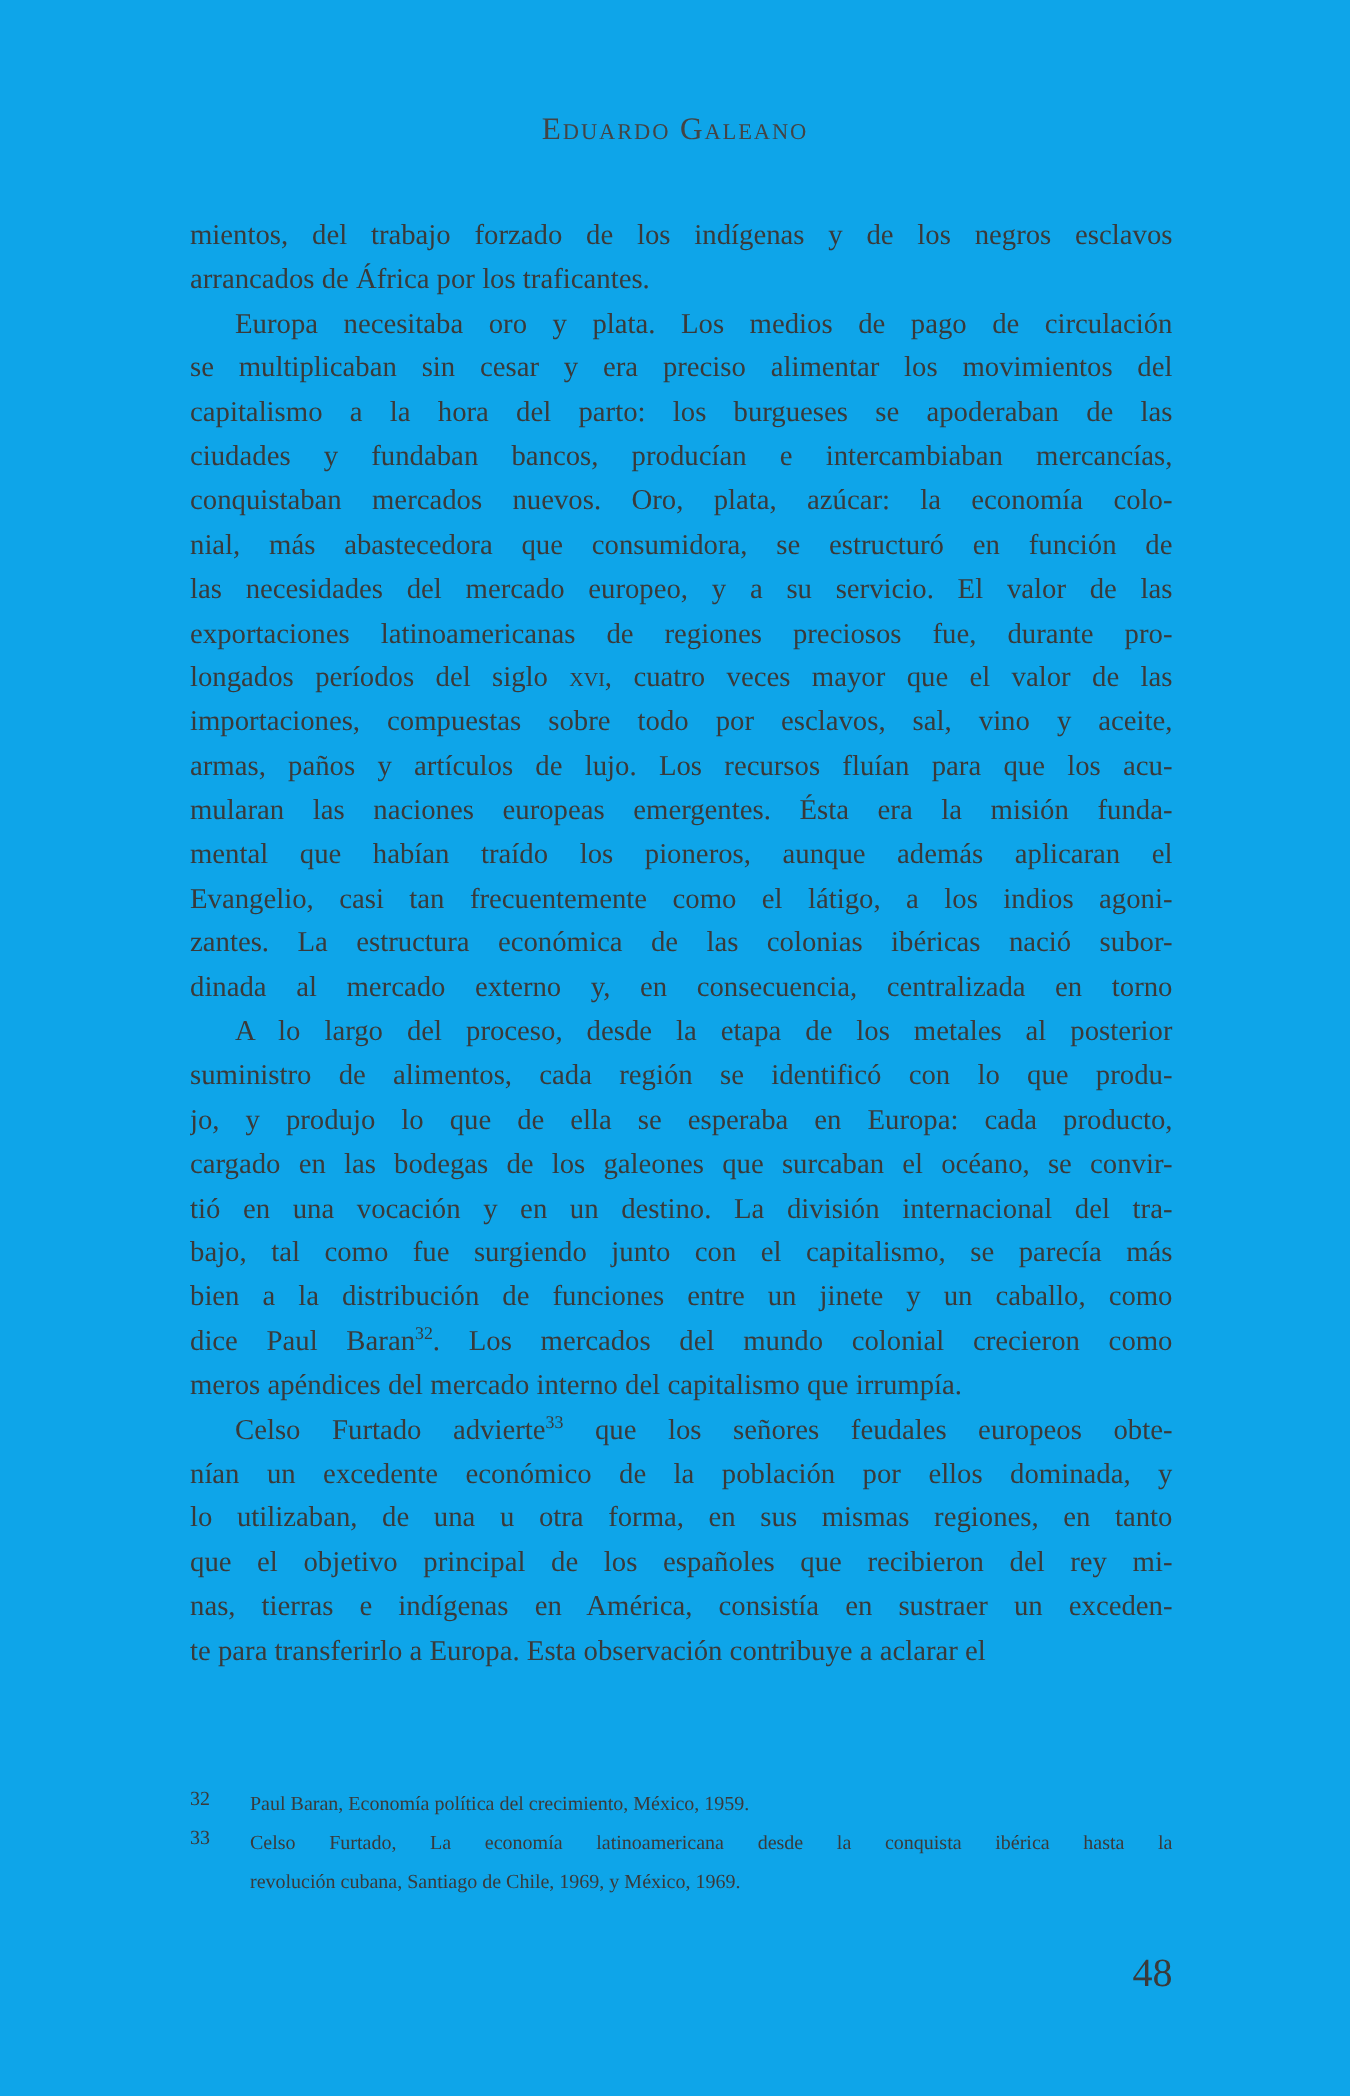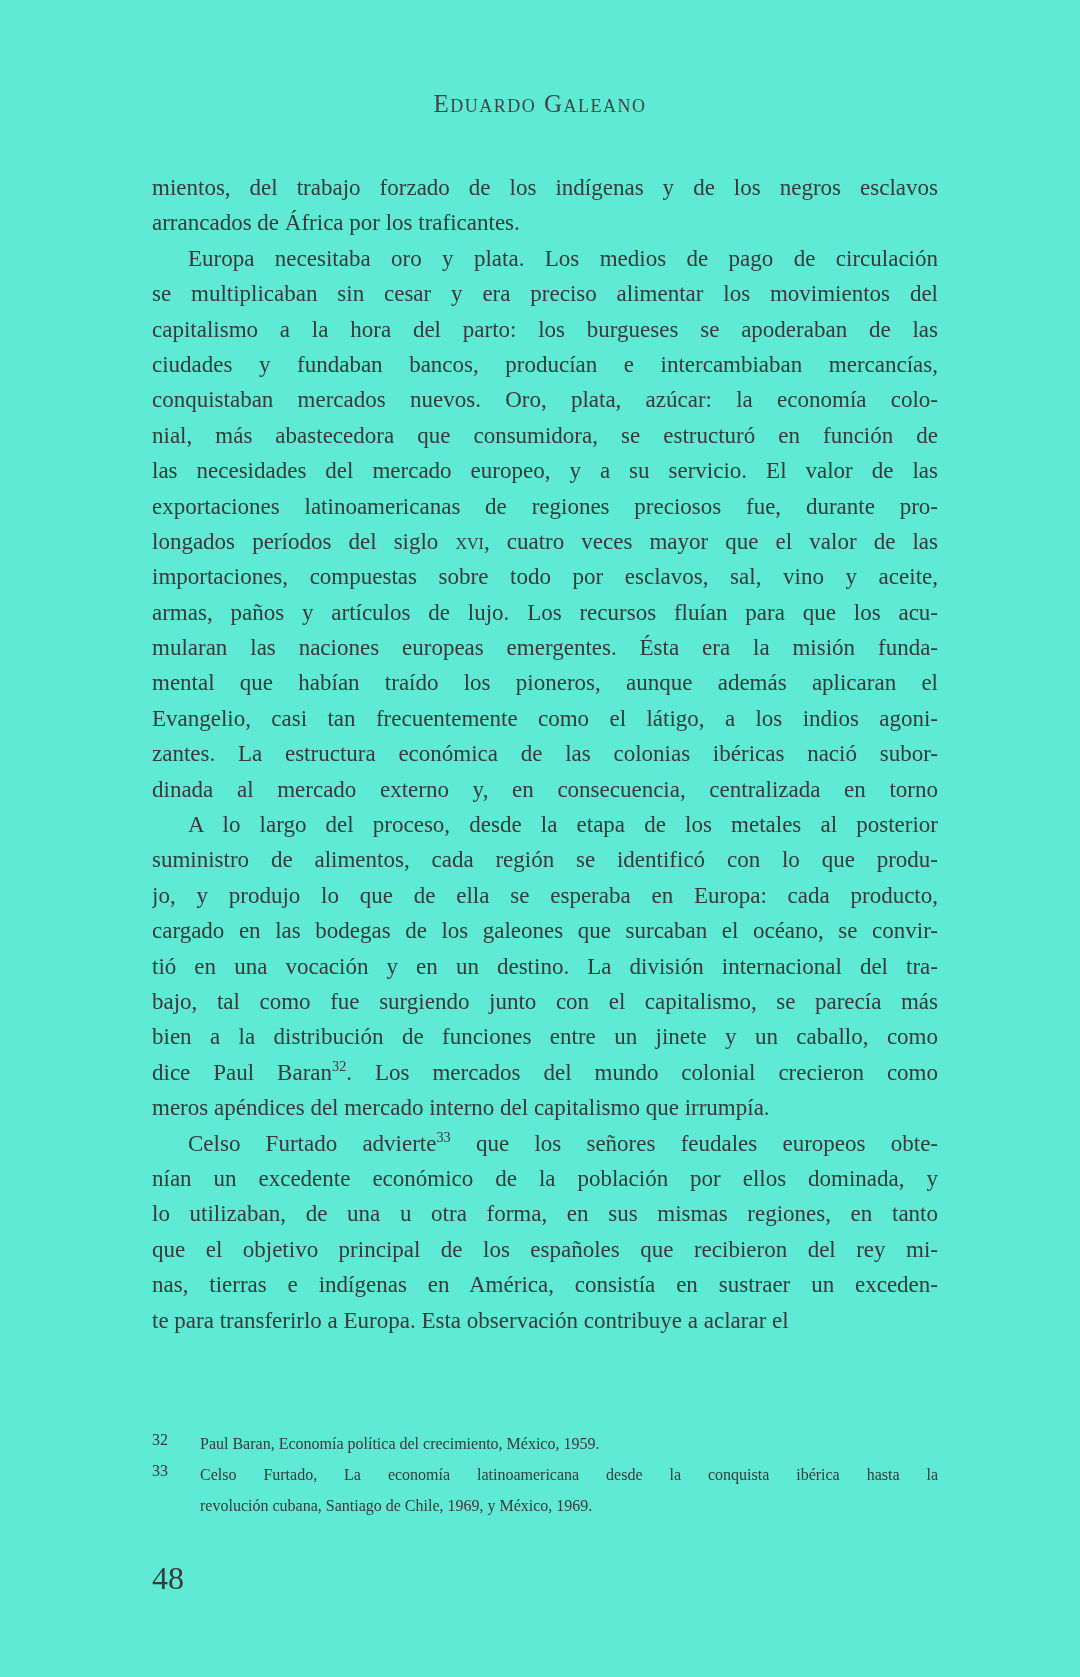--- a/index.html
+++ b/index.html
@@ -1,20 +1,20 @@
 <!DOCTYPE html>
 <html><head>
 <meta charset="utf-8">
 <style>
   html, body { margin: 0; padding: 0; background: #ffffff; }
   .page {
     position: relative;
     width: 1080px;
     height: 1677px;
-    background: #5eead4;
+    background: #0ea5e9;
     font-family: "Liberation Serif", serif;
     color: #3a3a3a;
     overflow: hidden;
   }
   .running-header {
     position: absolute;
     top: 90px;
     left: 0;
     width: 100%;
     text-align: center;
@@ -67,21 +67,21 @@
   .fn-text .line {
     font-size: 16px;
     line-height: 31px;
     height: 31px;
   }
   .page-number {
     position: absolute;
     top: 1560px;
     left: 152px;
     width: 786px;
-    text-align: left;
+    text-align: right;
     font-size: 32px;
     color: #3a3a3a;
   }
 </style>
 </head>
 <body>
 
 <div class="page">
   <div class="running-header">Eduardo Galeano</div>
 

